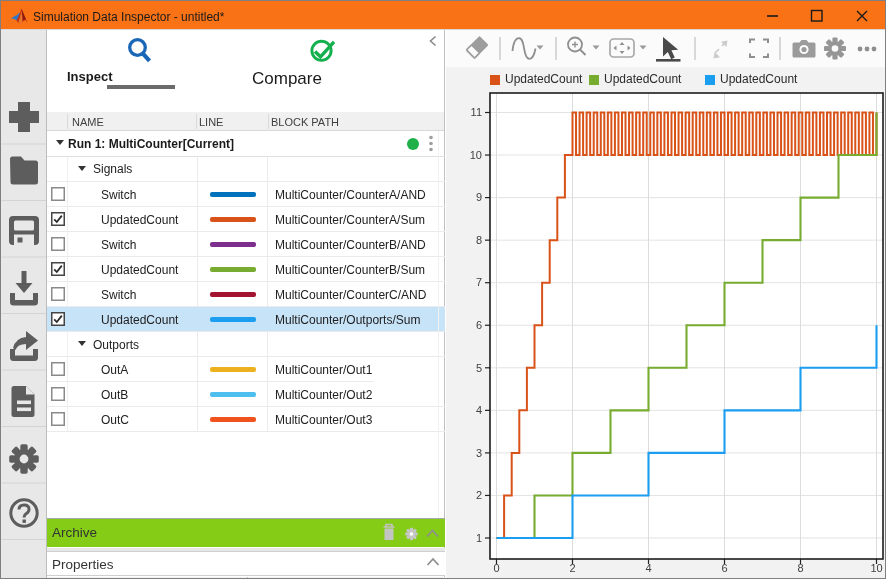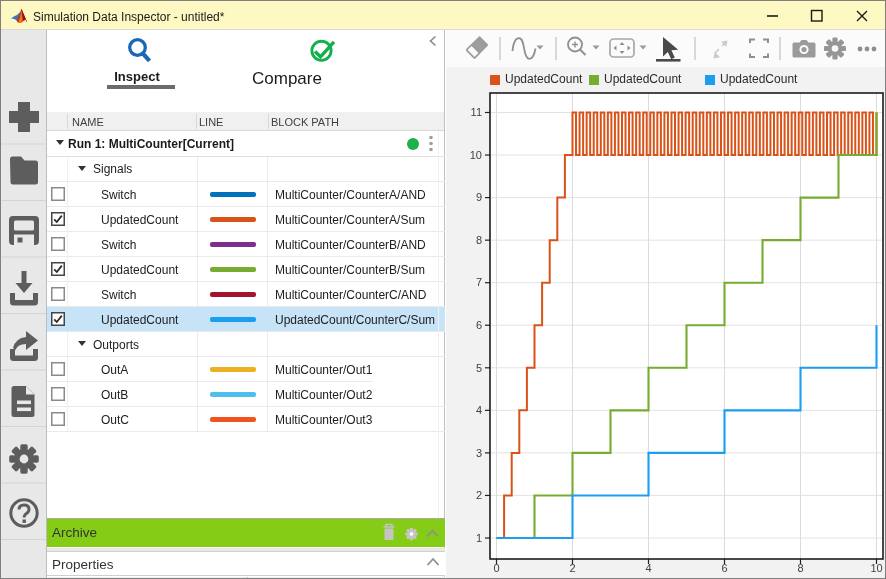--- a/index.html
+++ b/index.html
@@ -2,21 +2,21 @@
 <html><head><meta charset="utf-8">
 <style>
   * { margin:0; padding:0; box-sizing:border-box; }
   html,body { width:886px; height:579px; overflow:hidden; }
   body { font-family:"Liberation Sans",sans-serif; position:relative;
          background:#fff; border:1px solid #7f7f7f; }
   .abs { position:absolute; }
 </style></head>
 <body>
 
-<div class="abs" style="left:0;top:0;width:884px;height:29px;background:#fef9c3;border-bottom:1px solid #d9d9d9">
+<div class="abs" style="left:0;top:0;width:884px;height:29px;background:#f97316;border-bottom:1px solid #d9d9d9">
   <svg width="18" height="17" viewBox="0 0 18 17" style="position:absolute;left:9px;top:6px">
     <path d="M1 11.5 Q4.5 8.5 7 8 L9.5 5.5 L12 9.5 Q8 10.5 6.5 13.5 L4.5 12 Z" fill="#3079c8"></path>
     <path d="M6.5 13.8 Q9 9 11.5 1.5 L16 12.5 L12.5 14.8 Q10 16.5 8 15.5 Z" fill="#c1330e"></path>
     <path d="M11.5 2 L12.8 12.9 L16 12.4 Z" fill="#8c1a11"></path>
     <path d="M11.4 3.5 Q12.6 8.5 12.3 15.3 Q10 16.4 8.3 15.4 Q10.5 10 11.4 3.5 Z" fill="#e8762c"></path>
     <path d="M15.5 12.2 L17.3 14.2 L16.2 14.9 Z" fill="#c1330e"></path>
   </svg>
   <div class="abs" style="left:32px;top:9px;font-size:12px;color:#1a1a1a">Simulation Data Inspector - untitled*</div>
   <svg width="120" height="29" viewBox="0 0 120 29" style="position:absolute;left:750px;top:0">
     <line x1="16" y1="15" x2="27" y2="15" stroke="#1a1a1a" stroke-width="1.6"></line>
@@ -72,21 +72,21 @@
   <path d="M18 479.5 q0 -4.5 5 -4.5 q5 0 5 4.2 q0 2.6 -2.6 4.3 q-2.2 1.4 -2.2 3.2 v0.8" fill="none" stroke="#5d5d5d" stroke-width="3"></path>
   <rect x="21.5" y="489.5" width="3.4" height="3.4" fill="#5d5d5d"></rect>
 </svg>
 
 <div class="abs" style="left:46px;top:29px;width:398px;height:550px;background:#fff;border-right:1px solid #c0c0c0">
 
   <svg width="34" height="34" viewBox="0 0 34 34" style="position:absolute;left:76px;top:4px">
     <circle cx="14.5" cy="13.5" r="7.8" fill="none" stroke="#1a67b8" stroke-width="3.3"></circle>
     <line x1="20.2" y1="19.8" x2="26.5" y2="26.8" stroke="#1a67b8" stroke-width="4.2"></line>
   </svg>
-  <div class="abs" style="left:20px;top:39px;width:140px;text-align:center;font-size:13px;font-weight:bold;color:#1a1a1a">Inspect</div>
+  <div class="abs" style="left:20px;top:39px;width:140px;text-align:left;font-size:13px;font-weight:bold;color:#1a1a1a">Inspect</div>
   <div class="abs" style="left:60px;top:55px;width:68px;height:4px;background:#6b6b6b"></div>
   <svg width="36" height="30" viewBox="0 0 36 30" style="position:absolute;left:254px;top:7px">
     <circle cx="20.5" cy="13.8" r="9.6" fill="none" stroke="#14b04d" stroke-width="2.9"></circle>
     <path d="M14 14.5 L19.5 19.8 L33 4.8" fill="none" stroke="#14b04d" stroke-width="3.4"></path>
   </svg>
   <div class="abs" style="left:205px;top:39px;width:140px;text-align:left;font-size:17px;color:#1a1a1a">Compare</div>
   <svg width="10" height="12" viewBox="0 0 10 12" style="position:absolute;left:381px;top:5px">
     <path d="M7.5 1.5 L2.5 6 L7.5 10.5" fill="none" stroke="#8a8a8a" stroke-width="1.6"></path>
   </svg>
 
@@ -161,21 +161,21 @@
 <div style="position:absolute;left:163px;top:10px;width:46px;height:4.5px;border-radius:2px;background:#A2142F"></div>
 <div style="position:absolute;left:228px;top:5.5px;font-size:12px;color:#212121">MultiCounter/CounterC/AND</div>
 </div>
 <div style="position:absolute;left:46px;top:306px;width:398px;height:25px;background:#c7e3f8;border-bottom:1px solid #eaeaea">
 <svg width="14" height="14" viewBox="0 0 14 14" style="position:absolute;left:4px;top:5px">
       <rect x="0.75" y="0.75" width="12.5" height="12.5" fill="#fff" stroke="#454545" stroke-width="1.5"></rect>
       <path d="M3.2 7.3 L5.8 10 L10.8 3.6" fill="none" stroke="#2b2b2b" stroke-width="1.8"></path>
     </svg>
 <div style="position:absolute;left:54px;top:5.5px;font-size:12px;color:#212121">UpdatedCount</div>
 <div style="position:absolute;left:163px;top:10px;width:46px;height:4.5px;border-radius:2px;background:#1B9DF0"></div>
-<div style="position:absolute;left:228px;top:5.5px;font-size:12px;color:#212121">UpdatedCount/CounterC/Sum</div>
+<div style="position:absolute;left:228px;top:5.5px;font-size:12px;color:#212121">MultiCounter/Outports/Sum</div>
 </div>
 <div style="position:absolute;left:46px;top:331px;width:398px;height:25px;border-bottom:1px solid #eaeaea">
 <div style="position:absolute;left:31px;top:9px;width:0;height:0;border-left:4.5px solid transparent;border-right:4.5px solid transparent;border-top:5.5px solid #333"></div>
 <div style="position:absolute;left:46px;top:5.5px;font-size:12px;color:#212121">Outports</div>
 </div>
 <div style="position:absolute;left:46px;top:356px;width:326px;height:25px;border-bottom:1px solid #eaeaea">
 <svg width="14" height="14" viewBox="0 0 14 14" style="position:absolute;left:4px;top:5px">
       <rect x="0.75" y="0.75" width="12.5" height="12.5" fill="#fff" stroke="#8a8a8a" stroke-width="1.5"></rect>
     </svg>
 <div style="position:absolute;left:54px;top:5.5px;font-size:12px;color:#212121">OutA</div>

